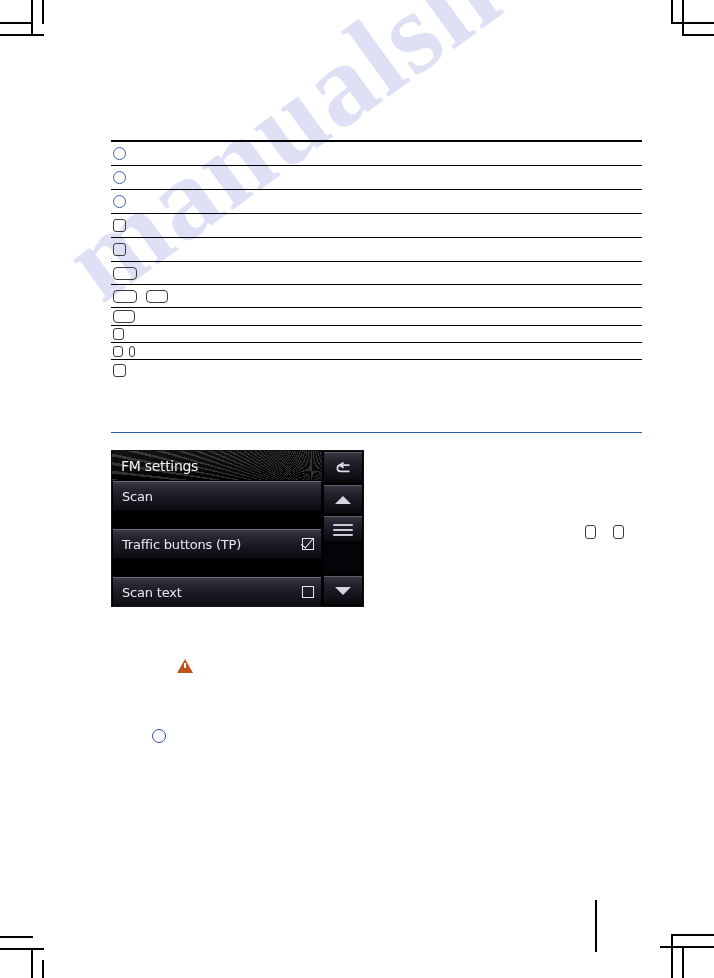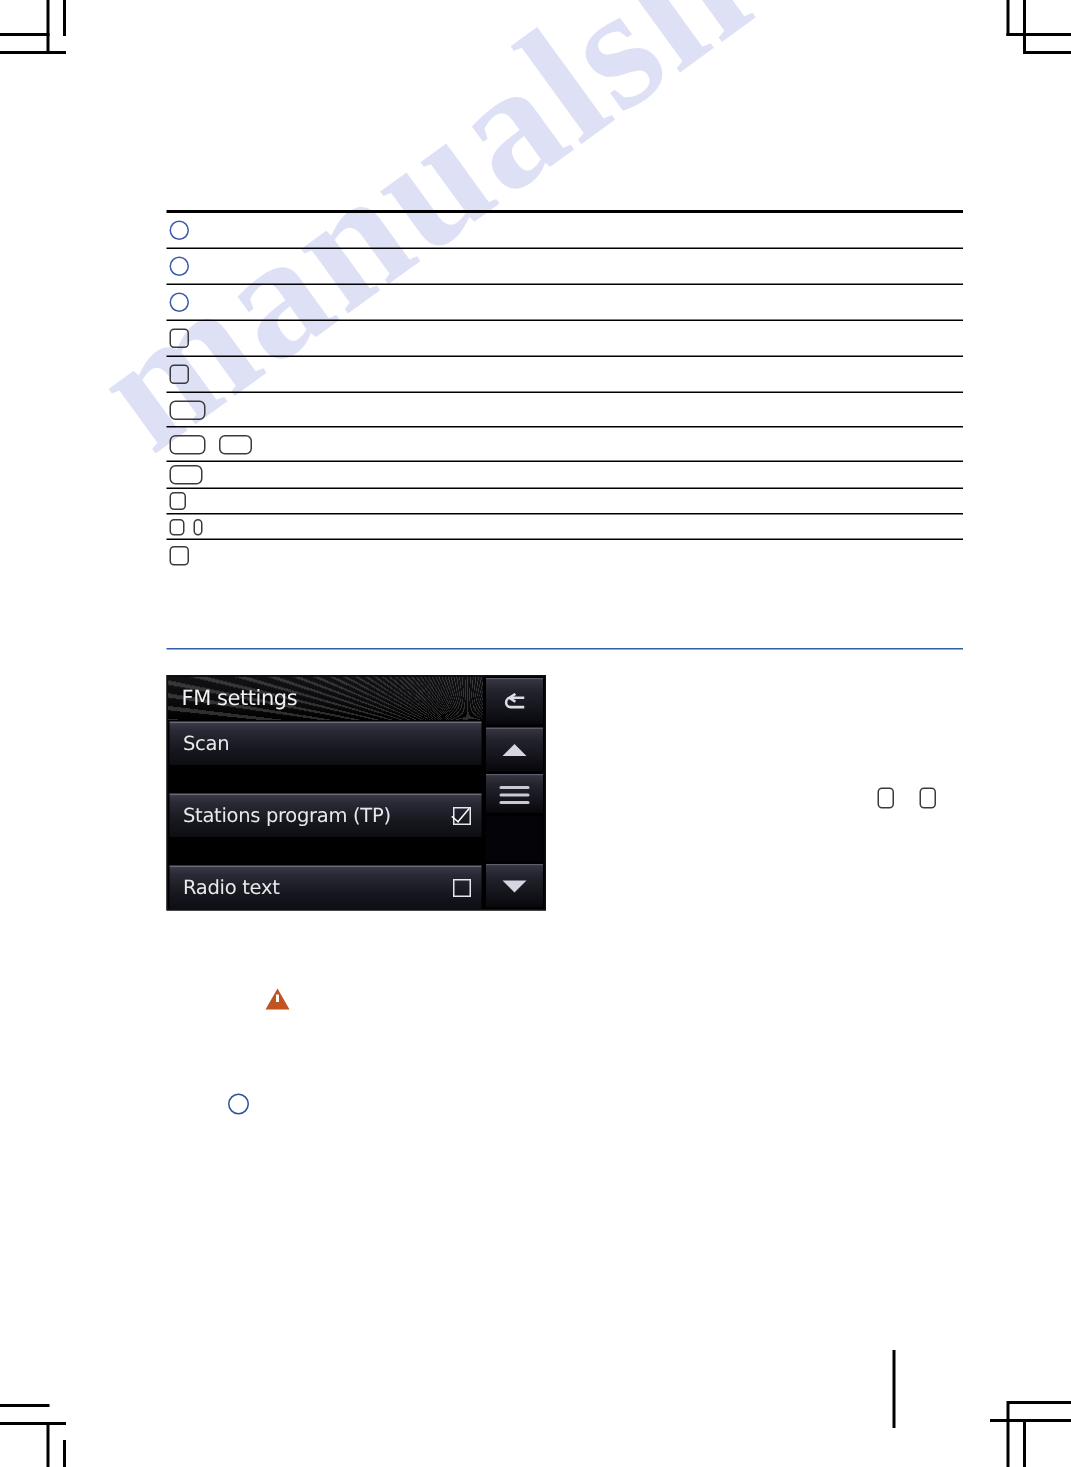--- a/index.html
+++ b/index.html
@@ -413,27 +413,27 @@
 
     <div class="dev-list">
 
       <div class="dev-item">
         <span class="lbl">Scan</span>
         <span class="spacer"></span>
       </div>
 
 
       <div class="dev-item">
-        <span class="lbl">Stations program (TP)</span>
+        <span class="lbl">Traffic buttons (TP)</span>
         <span class="spacer"></span>
         <span class="cbox checked"></span>
       </div>
 
       <div class="dev-item">
-        <span class="lbl">Radio text</span>
+        <span class="lbl">Scan text</span>
         <span class="spacer"></span>
         <span class="cbox"></span>
       </div>
 
     </div>
   </div>
 
   <div class="dev-side">
 
     <div class="side-btn sb-back">

